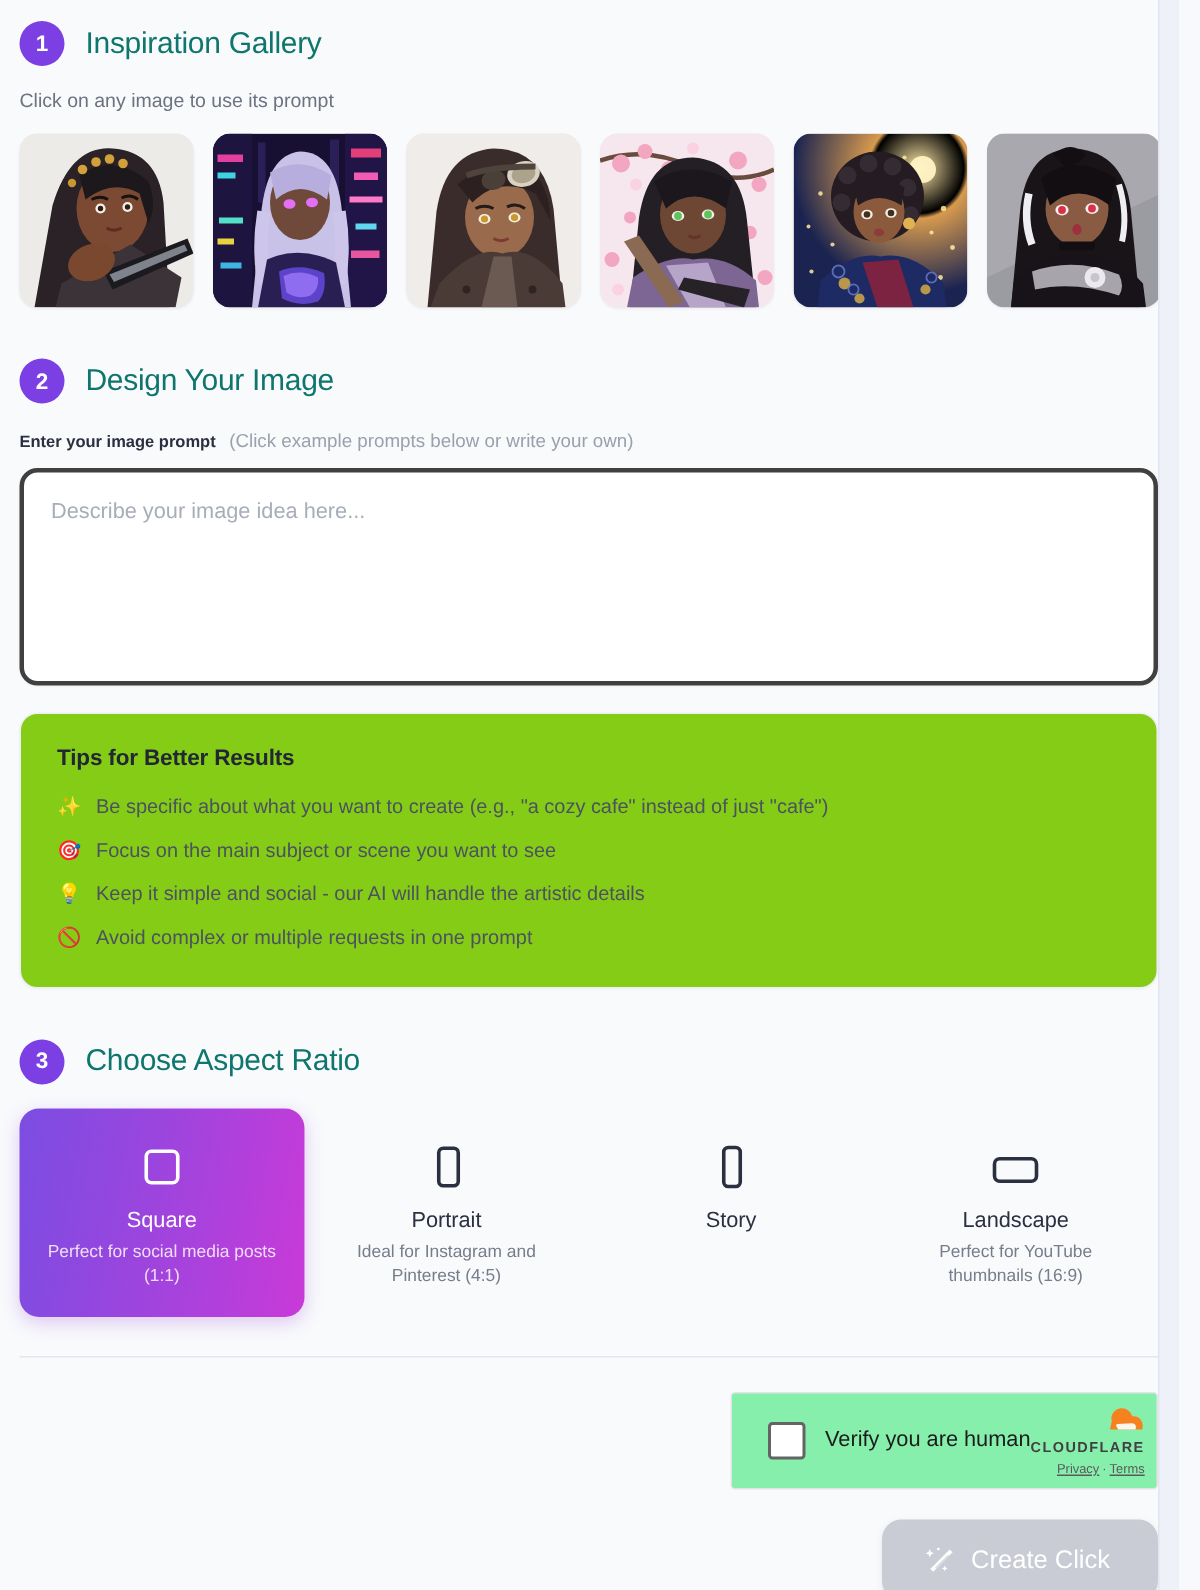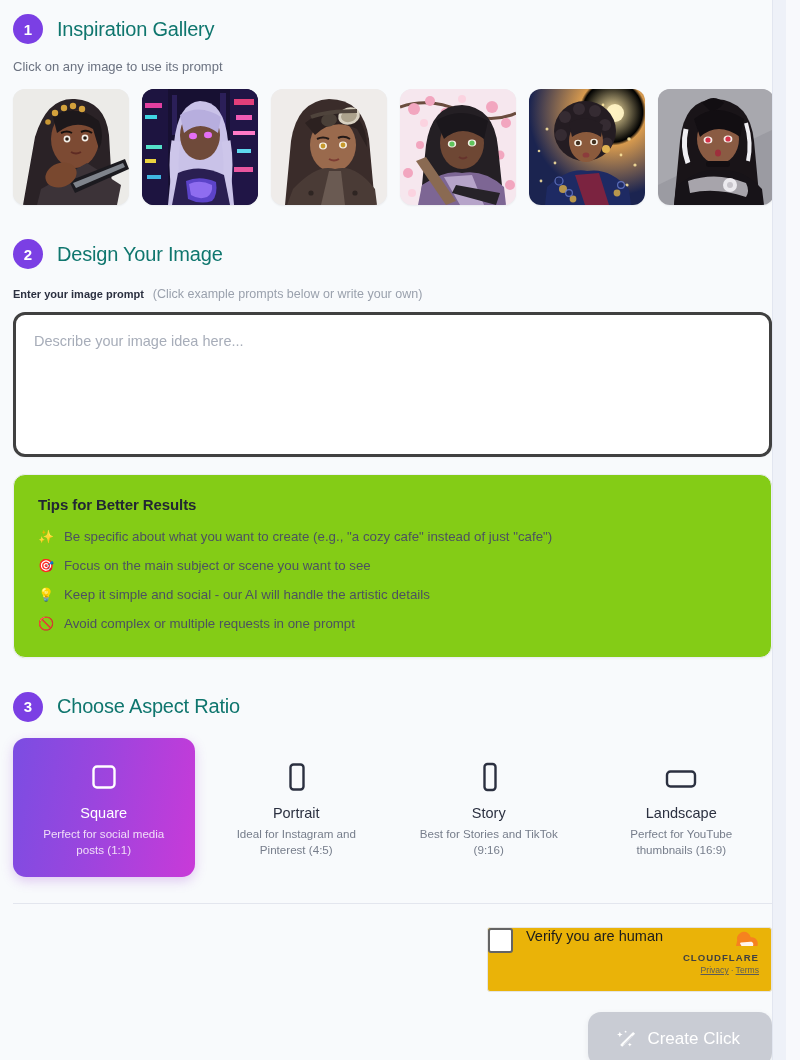--- a/index.html
+++ b/index.html
@@ -114,21 +114,21 @@
   }
   .tip-row:last-child { margin-bottom: 0; }
   .tip-emoji { font-size: 13px; width: 15px; flex: 0 0 auto; line-height: 1.35; }
 
   
   #ratio-head { margin-top: 34px; }
   .ratio-grid {
     margin-top: 16px;
     display: grid;
     grid-template-columns: repeat(4, 1fr);
-    gap: 11px;
+    gap: 0;
     width: 759px;
   }
   .ratio-card {
     border-radius: 13px;
     padding: 20px 10px 18px 10px;
     text-align: center;
     cursor: pointer;
     min-height: 126px;
   }
   .ratio-card.selected {
@@ -155,25 +155,25 @@
   }
 
   
   .turnstile-row {
     margin-top: 23px;
     display: flex; justify-content: flex-end;
     width: 759px;
   }
   .turnstile {
     width: 285px; height: 65px;
-    background: #eab308;
+    background: #86efac;
     border: 1px solid #e4e4e4;
     border-radius: 3px;
-    display: flex; 
-    padding: 0 12px 0 0;
+    display: flex; align-items: center;
+    padding: 0 12px 0 24px;
   }
   .cf-check {
     width: 25px; height: 25px;
     border: 2px solid #646464;
     border-radius: 3px;
     background: #fff;
     flex: 0 0 auto;
     cursor: pointer;
   }
   .cf-label {
@@ -489,21 +489,20 @@
       <div class="ratio-desc">Ideal for Instagram and Pinterest (4:5)</div>
     </div>
 
     <div class="ratio-card">
       <div class="ratio-icon">
         <svg width="28" height="30" viewBox="0 0 28 30">
             <rect x="9.5" y="2" width="11" height="26" rx="3" fill="none" stroke="#2b3040" stroke-width="2.4"></rect>
           </svg>
       </div>
       <div class="ratio-name">Story</div>
-      <div class="ratio-desc">Best for Stories and TikTok (9:16)</div>
     </div>
 
     <div class="ratio-card">
       <div class="ratio-icon">
         <svg width="34" height="26" viewBox="0 0 34 26">
             <rect x="3" y="7.5" width="28" height="15" rx="3.5" fill="none" stroke="#2b3040" stroke-width="2.4"></rect>
           </svg>
       </div>
       <div class="ratio-name">Landscape</div>
       <div class="ratio-desc">Perfect for YouTube thumbnails (16:9)</div>

